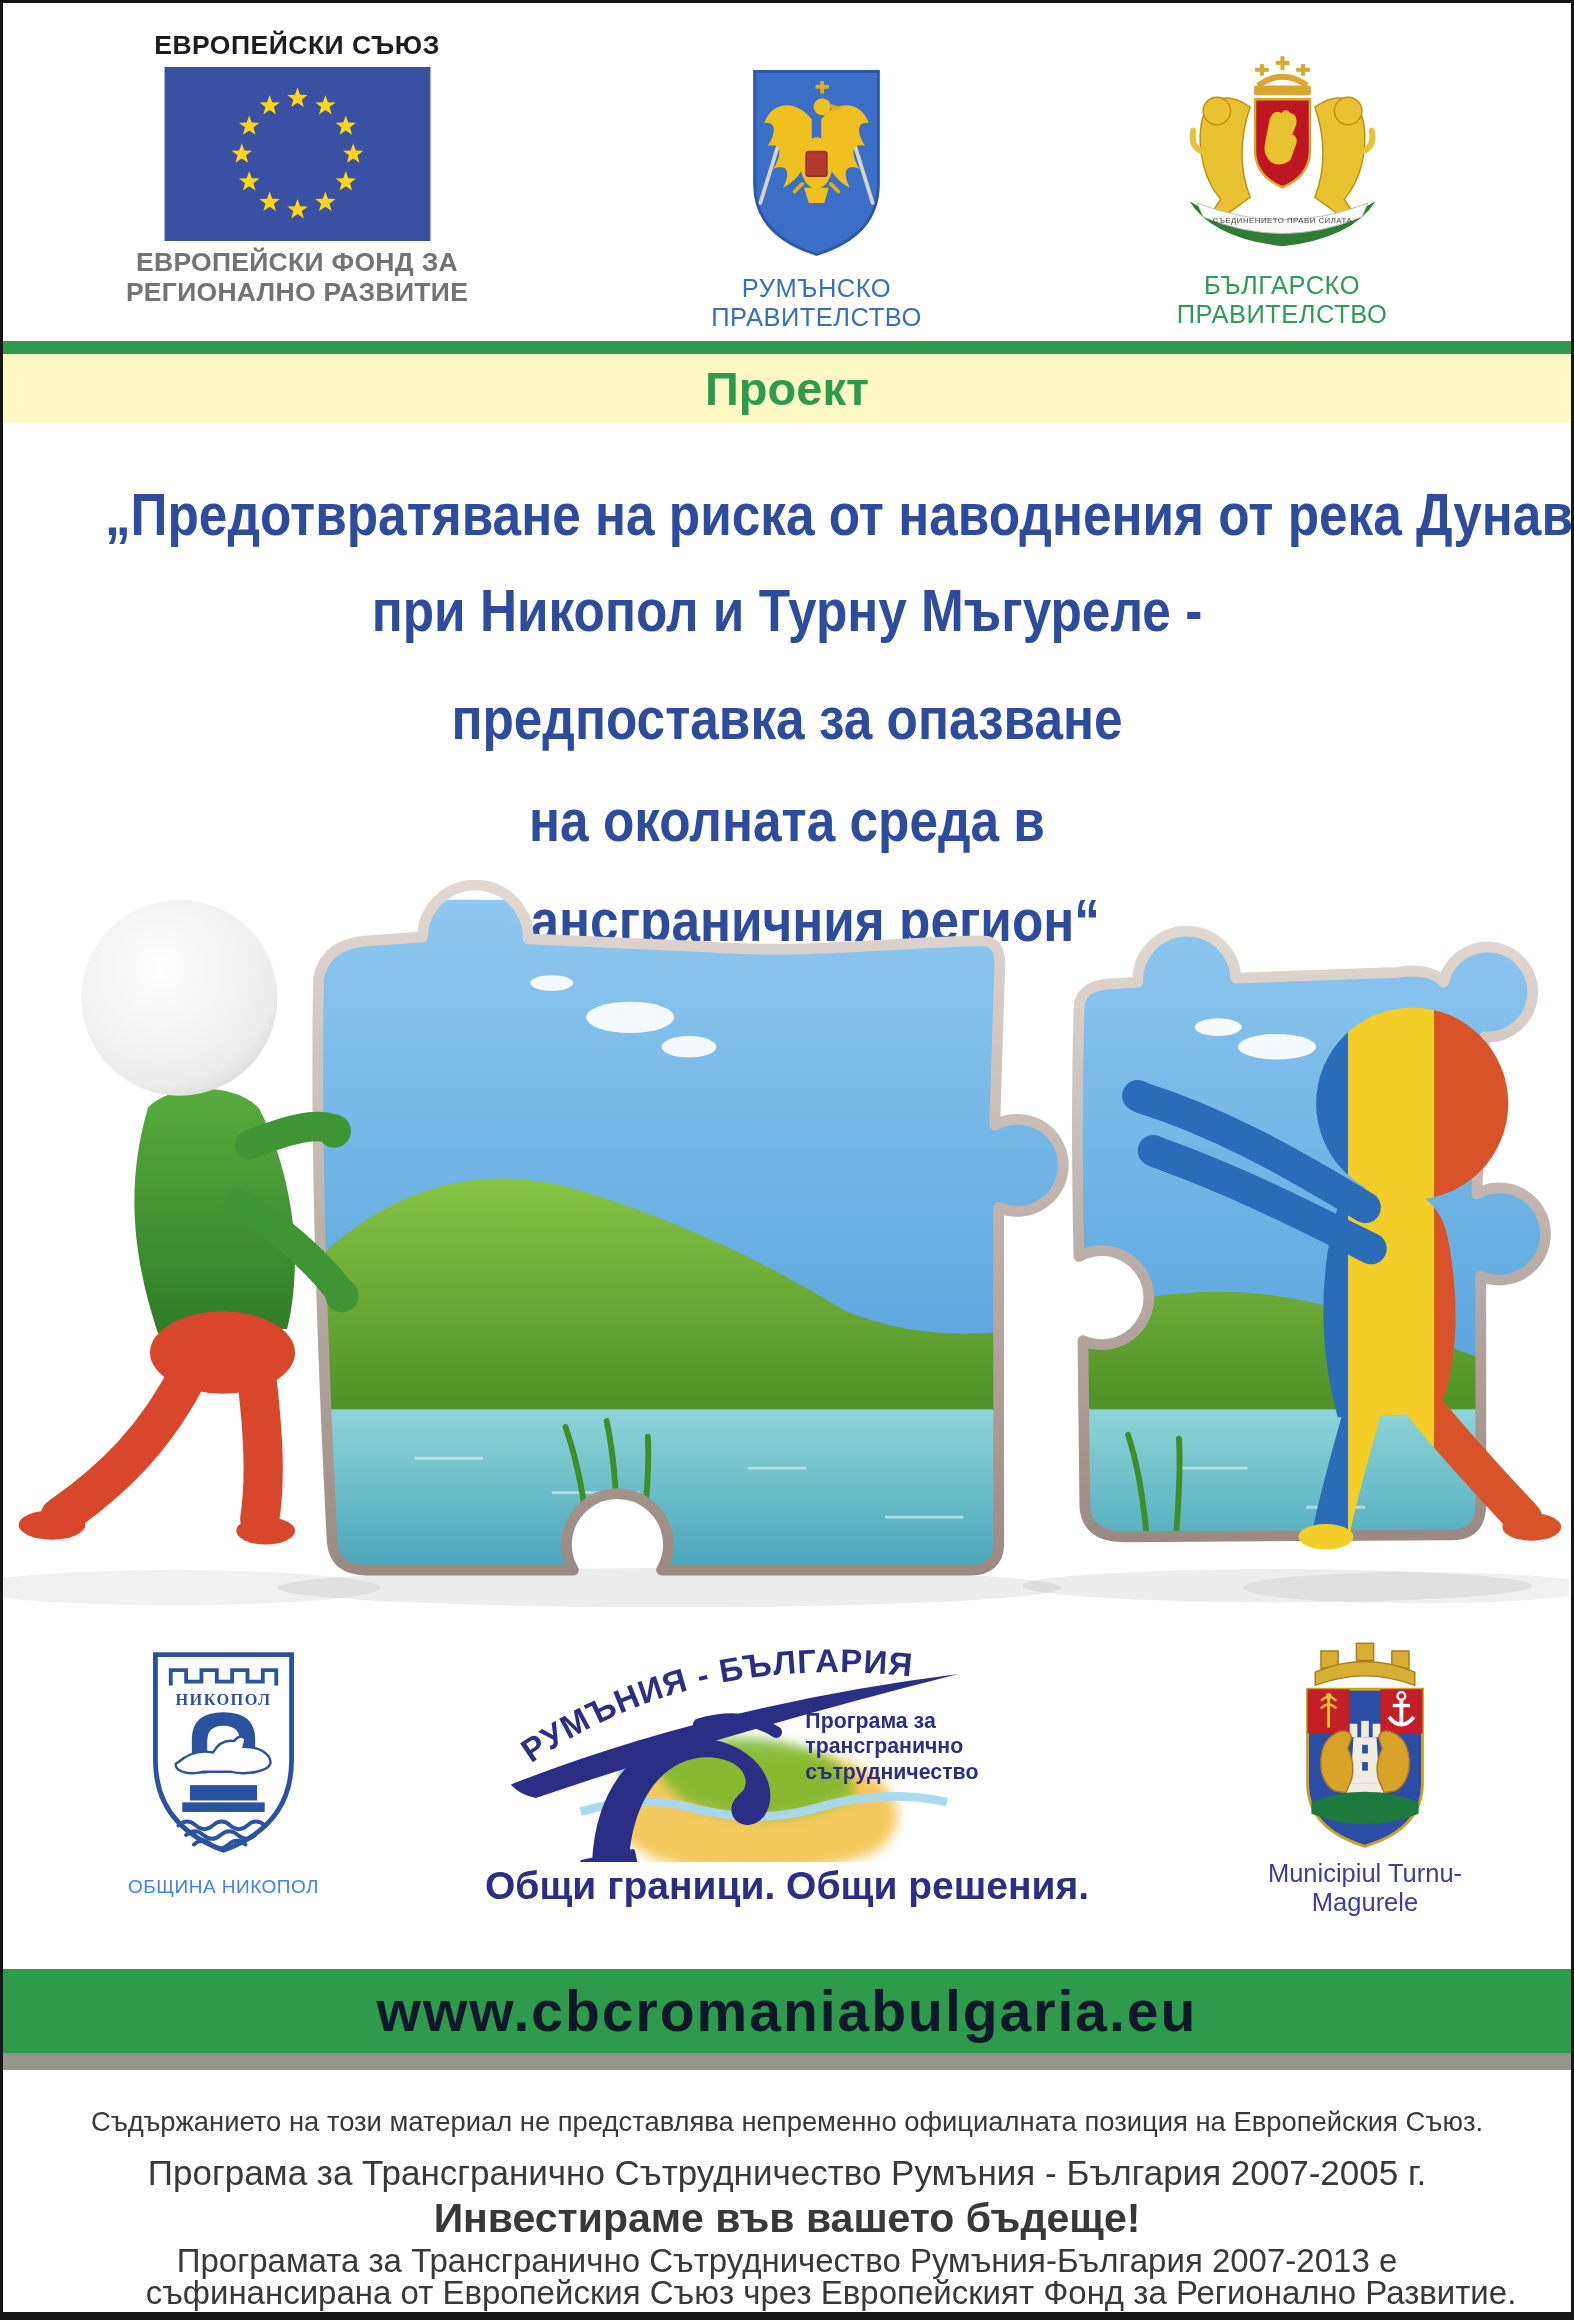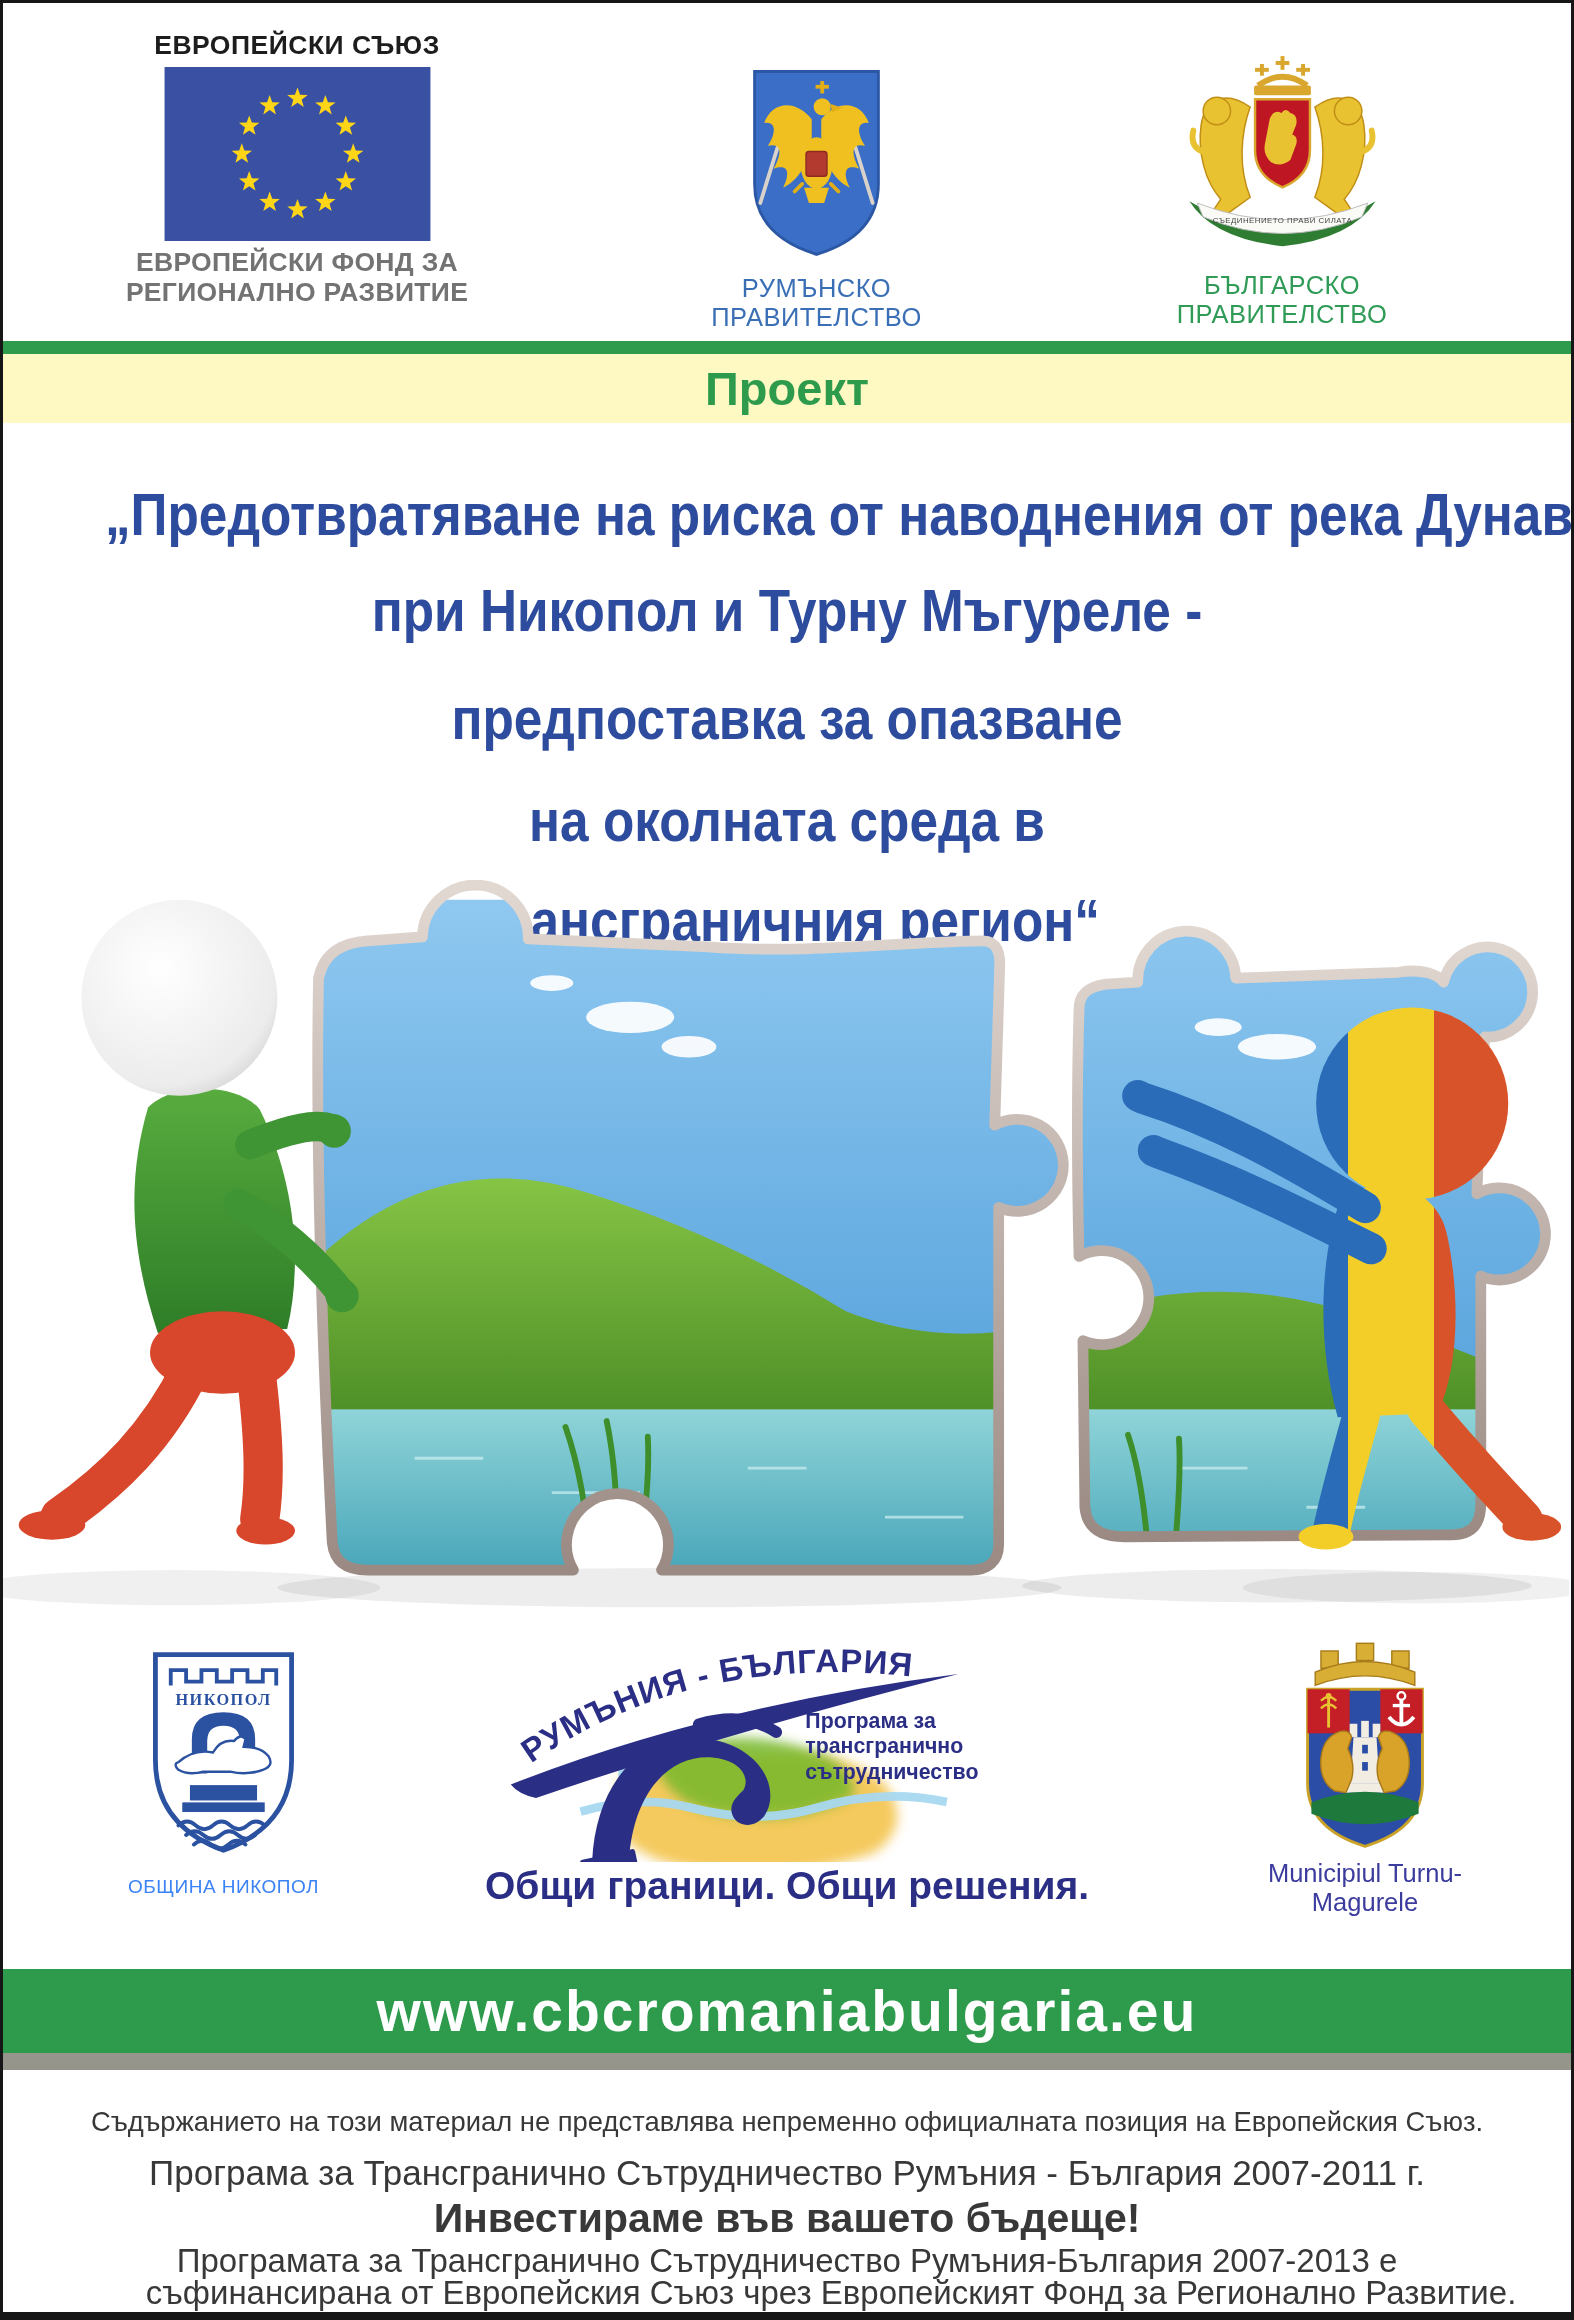--- a/index.html
+++ b/index.html
@@ -27,21 +27,21 @@
           transform:scaleX(.87);transform-origin:50% 50%;line-height:1.1;white-space:nowrap;}
   
   .nikopol-block{left:93px;top:1642px;width:255px;}
   .nikopol-label{font-size:19px;color:#3b82f6;margin-top:15px;letter-spacing:0.5px;}
   .programme-block{left:482px;top:1609px;width:505px;}
   .programme-tagline{font-size:39px;font-weight:bold;color:#2B2E85;margin-top:2px;white-space:nowrap;}
   .turnu-block{left:1220px;top:1625px;width:284px;}
   .turnu-label{font-size:25.5px;color:#3C3C9E;margin-top:5.9px;}
   
   .site-band{left:0;top:1966px;width:100%;height:84px;background:#2E9B4C;}
-  .site-band span{display:block;line-height:84px;text-align:center;color:#ffffff;font-size:57px;font-weight:bold;letter-spacing:2px;}
+  .site-band span{display:block;line-height:84px;text-align:center;color:#0f172a;font-size:57px;font-weight:bold;letter-spacing:2px;}
   .gray-strip{left:0;top:2050px;width:100%;height:16.7px;background:#95958B;}
   
   .f-line{left:0;width:100%;text-align:center;color:#383838;white-space:nowrap;}
   .f-disclaimer{top:2103px;font-size:27.4px;}
   .f-programme{top:2150px;font-size:35px;}
   .f-slogan{top:2192px;font-size:41px;font-weight:bold;}
   .f-fund1{top:2239px;font-size:33px;}
   .f-fund2{top:2271px;font-size:33px;padding-left:44px;}
 </style>
 </head>
@@ -337,19 +337,19 @@
     </svg>
     <div class="turnu-label">Municipiul Turnu-Magurele</div>
   </div>
 
   <div class="abs site-band">
     <span>www.cbcromaniabulgaria.eu</span>
   </div>
   <div class="abs gray-strip"></div>
 
   <div class="abs f-line f-disclaimer">Съдържанието на този материал не представлява непременно официалната позиция на Европейския Съюз.</div>
-  <div class="abs f-line f-programme">Програма за Трансгранично Сътрудничество Румъния - България 2007-2011 г.</div>
+  <div class="abs f-line f-programme">Програма за Трансгранично Сътрудничество Румъния - България 2007-2005 г.</div>
   <div class="abs f-line f-slogan">Инвестираме във вашето бъдеще!</div>
   <div class="abs f-line f-fund1">Програмата за Трансгранично Сътрудничество Румъния-България 2007-2013 е</div>
   <div class="abs f-line f-fund2">съфинансирана от Европейския Съюз чрез Европейският Фонд за Регионално Развитие.</div>
 
 </div>
 
 
 </body></html>

